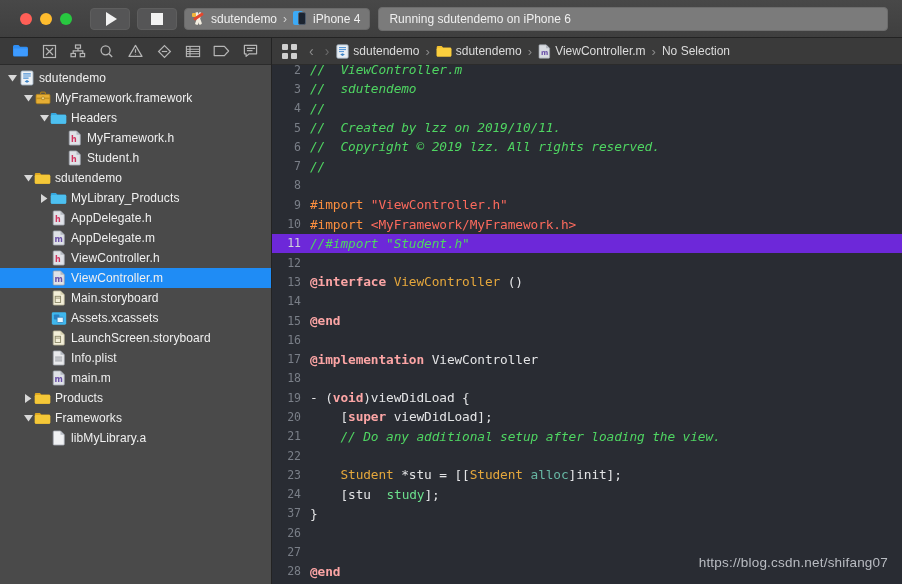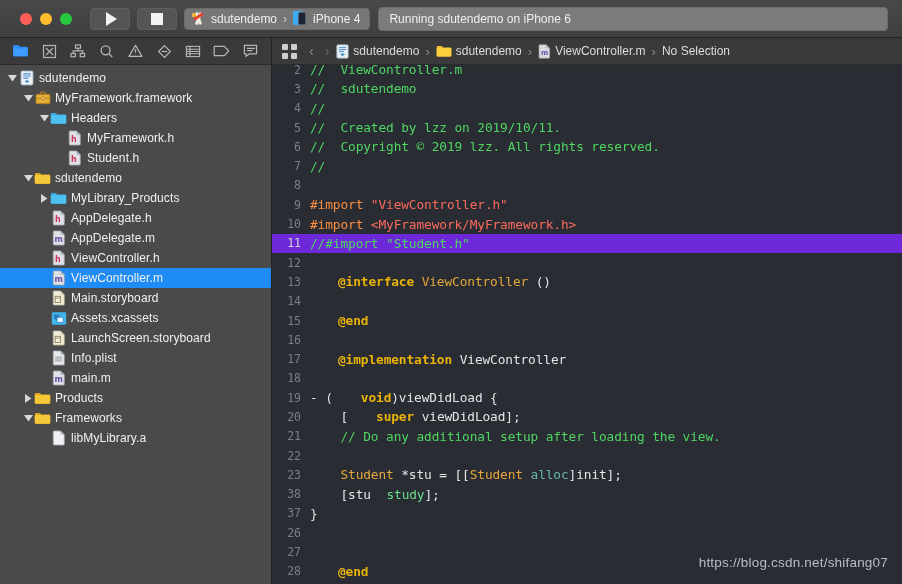--- a/index.html
+++ b/index.html
@@ -95,22 +95,22 @@
   .crumb-sep { color:#8a8a8a; font-size:13px; margin:0 3px; font-weight:300; }
 
   .code { flex:1; position:relative; overflow:hidden; background:#292c33;
           font-family:"DejaVu Sans Mono", monospace; }
   .cline { height:19.3px; display:flex; align-items:center; }
   .cline.cur { background:#6d28d9; }
   .gut { width:38px; flex:0 0 38px; text-align:right; padding-right:9px; color:#7a7f88; font-size:11.5px; }
   .cline.cur .gut { color:#cfd3da; }
   .src { font-size:12.8px; white-space:pre; color:#e3e4e6; letter-spacing:-0.1px; }
 
-  .cm { color:#4fd562; }
-  .kw { color:#eab308; font-weight:bold;margin-left:28px; }
+  .cm { color:#4fd562; font-style:italic; }
+  .kw { color:#fca5a5; font-weight:bold; }
   .pre{ color:#fd8f3f; }
   .str{ color:#fc6a5d; }
   .cls{ color:#e5a73c; }
   .mth{ color:#67b7a4; }
   .mth2{ color:#6bdf8c;margin-left:8px; }
   .pl { color:#e3e4e6; }
 
   .wm { position:absolute; right:14px; bottom:14px; font-family:"Liberation Sans",sans-serif;
         font-size:13.5px; color:#b9bcc2; letter-spacing:0.2px; }
 </style>
@@ -640,21 +640,21 @@
           </div>
           <div class="cline">
             <span class="gut">22</span>
             <span class="src">&nbsp;</span>
           </div>
           <div class="cline">
             <span class="gut">23</span>
             <span class="src"><span class="pl">    </span><span class="cls">Student</span><span class="pl"> *stu = [[</span><span class="cls">Student </span><span class="mth">alloc</span><span class="pl">]init];</span></span>
           </div>
           <div class="cline">
-            <span class="gut">38</span>
+            <span class="gut">24</span>
             <span class="src"><span class="pl">    [stu </span><span class="mth2">study</span><span class="pl">];</span></span>
           </div>
           <div class="cline">
             <span class="gut">37</span>
             <span class="src"><span class="pl">}</span></span>
           </div>
           <div class="cline">
             <span class="gut">26</span>
             <span class="src">&nbsp;</span>
           </div>

